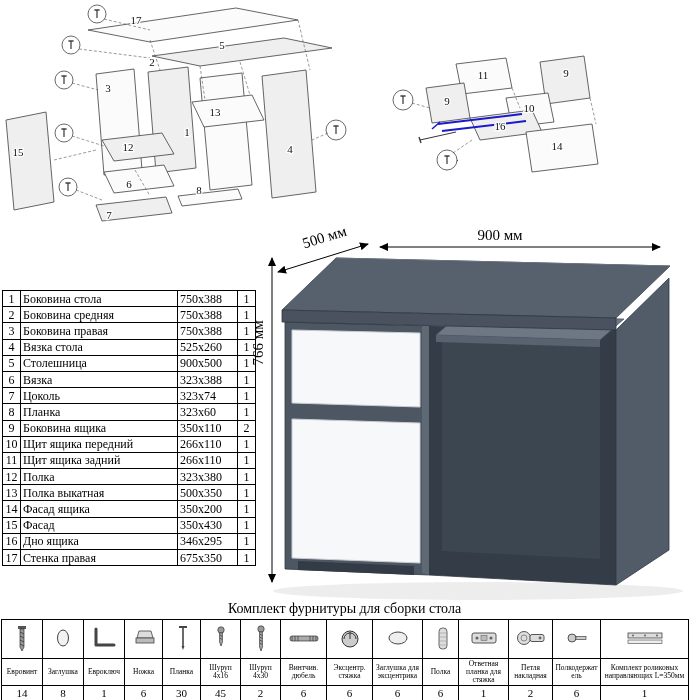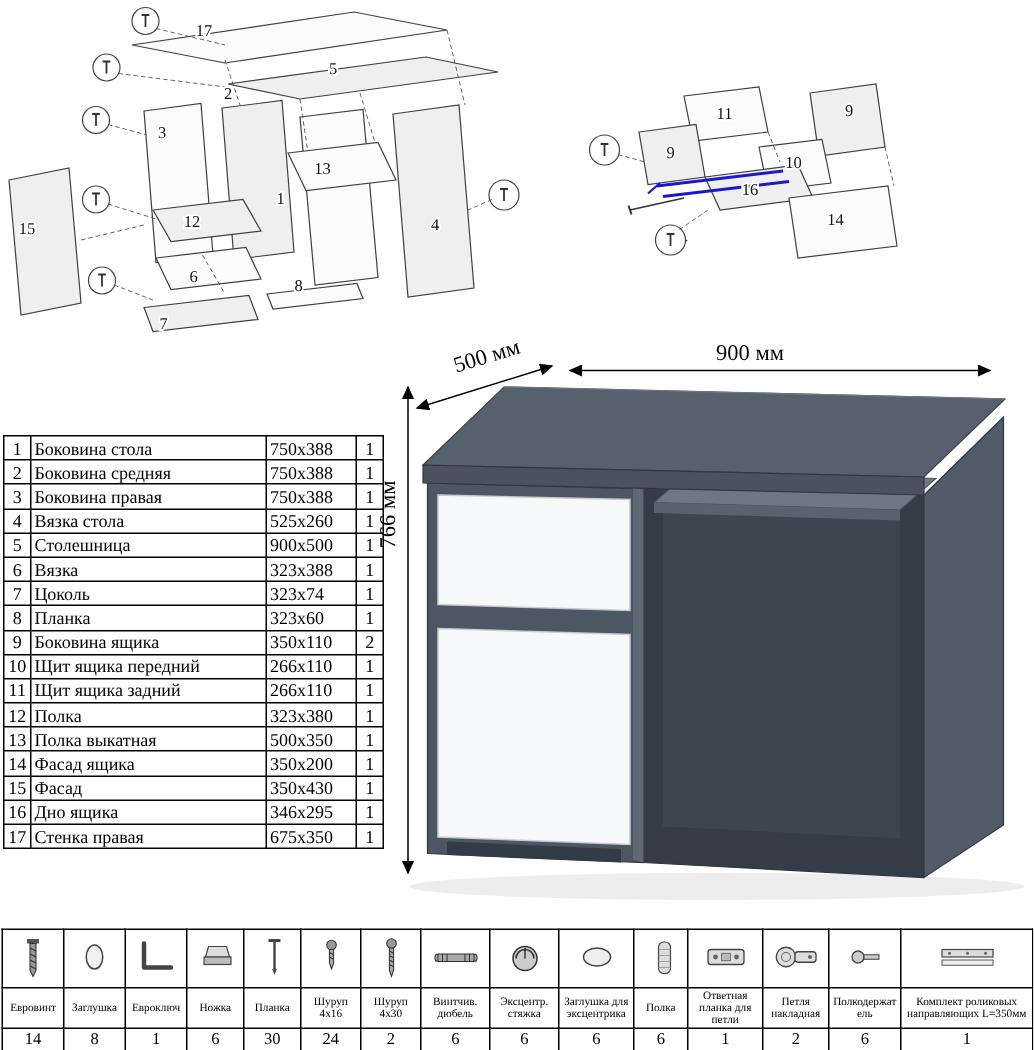--- a/index.html
+++ b/index.html
@@ -274,20 +274,21 @@
         </tr>
         <tr>
           <td class="c-num">17</td>
           <td class="c-name">Стенка правая</td>
           <td class="c-size">675x350</td>
           <td class="c-qty">1</td>
         </tr>
       </tbody>
   </table>
 
+  <div class="hw-title">Комплект фурнитуры для сборки стола</div>
 
   <table class="hw-table">
     <colgroup id="hw-cols">
         <col style="width: 41px;">
         <col style="width: 41px;">
         <col style="width: 41px;">
         <col style="width: 38px;">
         <col style="width: 38px;">
         <col style="width: 40px;">
         <col style="width: 40px;">
@@ -407,32 +408,32 @@
           <td class="hw-nm">Заглушка</td>
           <td class="hw-nm">Евроключ</td>
           <td class="hw-nm">Ножка</td>
           <td class="hw-nm">Планка</td>
           <td class="hw-nm">Шуруп 4x16</td>
           <td class="hw-nm">Шуруп 4x30</td>
           <td class="hw-nm">Винтчив. дюбель</td>
           <td class="hw-nm">Эксцентр. стяжка</td>
           <td class="hw-nm">Заглушка для эксцентрика</td>
           <td class="hw-nm">Полка</td>
-          <td class="hw-nm">Ответная планка для петли</td>
+          <td class="hw-nm">Ответная планка для стяжка</td>
           <td class="hw-nm">Петля накладная</td>
           <td class="hw-nm">Полкодержатель</td>
           <td class="hw-nm">Комплект роликовых направляющих L=350мм</td>
         </tr>
       <tr id="hw-qty-row">
           <td class="hw-q">14</td>
           <td class="hw-q">8</td>
           <td class="hw-q">1</td>
           <td class="hw-q">6</td>
           <td class="hw-q">30</td>
-          <td class="hw-q">24</td>
+          <td class="hw-q">45</td>
           <td class="hw-q">2</td>
           <td class="hw-q">6</td>
           <td class="hw-q">6</td>
           <td class="hw-q">6</td>
           <td class="hw-q">6</td>
           <td class="hw-q">1</td>
           <td class="hw-q">2</td>
           <td class="hw-q">6</td>
           <td class="hw-q">1</td>
         </tr>

